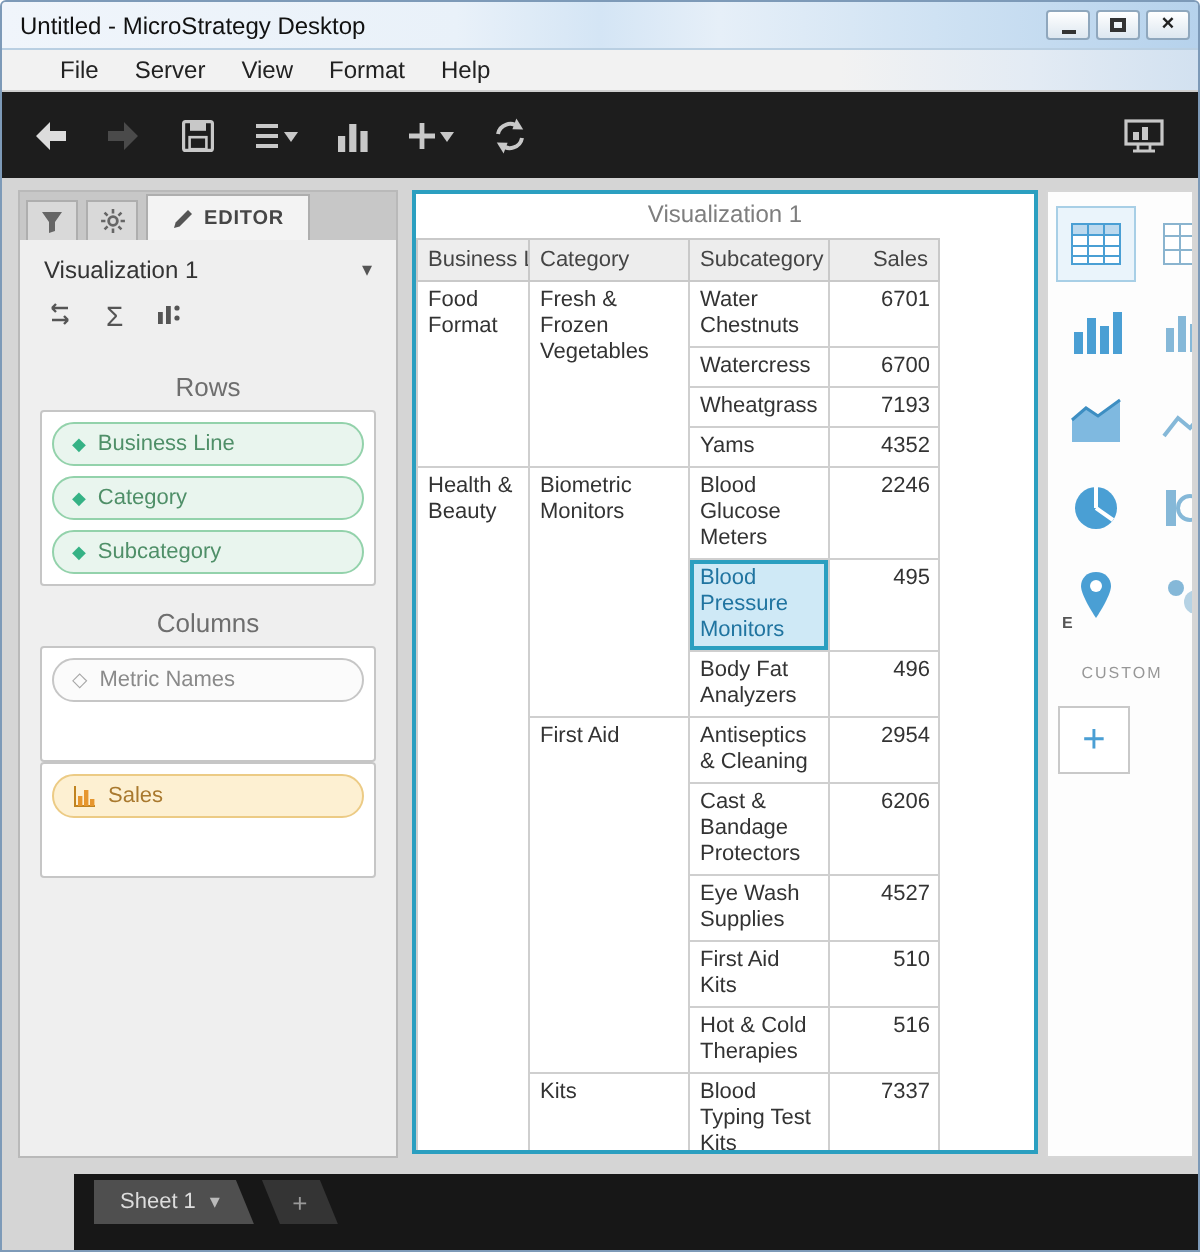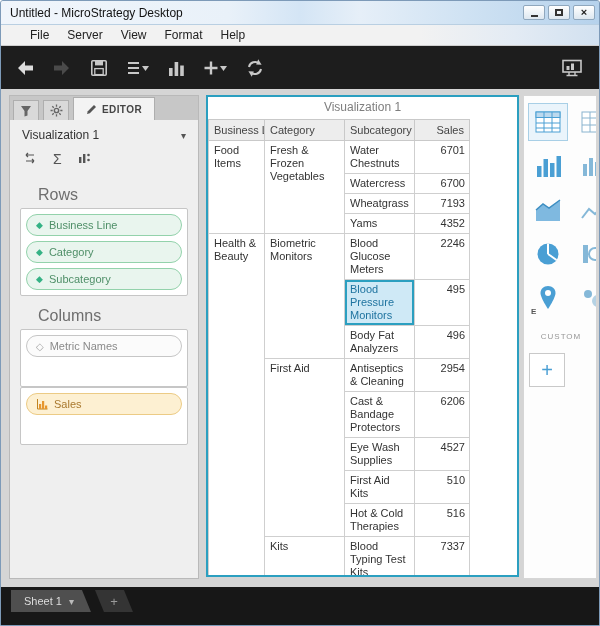--- a/index.html
+++ b/index.html
@@ -40,21 +40,21 @@
   .tabstrip { height:24px; background:#c7c7c7; display:flex; align-items:flex-end; padding-left:3px; gap:4px; }
   .mini-tab { width:26px; height:20px; background:#d9d9d9; border:1px solid #aeaeae; border-bottom:none;
     display:flex; align-items:center; justify-content:center; }
   .editor-tab { height:23px; background:#f3f3f3; border:1px solid #aeaeae; border-bottom:none;
     display:flex; align-items:center; gap:5px; padding:0 12px; font-size:10px; font-weight:bold;
     color:#464646; letter-spacing:.4px; }
   .viz-selector { height:30px; display:flex; align-items:center; padding:0 12px; font-size:12px; color:#333; }
   .caret { margin-left:auto; color:#555; font-size:10px; }
   .tools-row { display:flex; align-items:center; gap:16px; padding:0 13px 7px; color:#555; }
   .sigma { font-size:14px; color:#555; line-height:1; }
-  .section-label { margin:11px 28px 4px; font-size:16px; color:#6e6e6e; }
+  .section-label { margin:11px 10px 4px; font-size:13px; color:#6e6e6e;text-align:center; }
   .drop-box { margin:0 10px; background:#fff; border:1px solid #c6c6c6; border-radius:2px; padding:5px; }
   .columns-box, .metrics-box { min-height:58px; }
   .pill { height:22px; border-radius:11px; display:flex; align-items:center; gap:6px; padding:0 9px;
     font-size:11px; margin-bottom:5px; }
   .pill:last-child { margin-bottom:0; }
   .pill.green { background:#e9f5ee; border:1px solid #93d2ab; color:#4f8f68; }
   .pill.plain { background:#fbfbfb; border:1px solid #c6c6c6; color:#8a8a8a; }
   .pill.amber { background:#fdf0d2; border:1px solid #eccb85; color:#a9792e; }
   .diamond { color:#35b285; font-size:9px; }
   .odiamond { color:#a6a6a6; font-size:10px; }
@@ -79,21 +79,21 @@
   .gicon { width:38px; height:36px; display:flex; align-items:center; justify-content:center; position:relative; }
   .gicon.active { background:#eaf4fb; outline:1px solid #a8cfe6; }
   .esri-e { position:absolute; left:2px; bottom:0; font-size:8px; color:#555; font-weight:bold; }
   .gallery-col2 { position:absolute; left:57px; top:8px; display:flex; flex-direction:column; gap:8px; }
   .sliver { width:30px; height:36px; display:flex; align-items:center; }
   .custom-label { width:64px; text-align:center; font-size:8px; letter-spacing:1px; color:#979797; margin-top:8px; }
   .plus-box { width:36px; height:34px; border:1px solid #c9c9c9; background:#fff; color:#4a9fd4;
     font-size:20px; display:flex; align-items:center; justify-content:center; margin-top:4px; }
 
   
-  .sheetbar { flex:0 0 38px; background:#171717; display:flex; align-items:flex-start; padding:3px 0 0 10px; gap:4px; }
+  .sheetbar { flex:0 0 38px; background:#171717; display:flex; align-items:flex-start; padding:3px 0 0 10px; gap:4px;margin-left:36px; }
   .sheet-tab { height:22px; background:#4f4f4f; color:#ddd; font-size:11px; display:flex; align-items:center;
     gap:7px; padding:0 17px 0 13px; clip-path:polygon(0 0, calc(100% - 9px) 0, 100% 100%, 0 100%); }
   .sheet-tab .caret { margin-left:0; color:#bbb; }
   .add-tab { height:22px; width:38px; background:#343434; color:#9a9a9a; font-size:13px; display:flex;
     align-items:center; justify-content:center; clip-path:polygon(0 0, calc(100% - 9px) 0, 100% 100%, 9px 100%); }
 </style>
 </head>
 <body>
 
 <div class="window">
@@ -270,21 +270,21 @@
         <thead>
           <tr>
             <th>Business Line</th>
             <th>Category</th>
             <th>Subcategory</th>
             <th class="h-sales">Sales</th>
           </tr>
         </thead>
         <tbody>
           <tr>
-            <td rowspan="4">Food Items</td>
+            <td rowspan="4">Food Format</td>
             <td rowspan="4">Fresh &amp; Frozen Vegetables</td>
             <td>Water Chestnuts</td>
             <td class="sales">6701</td>
           </tr>
           <tr>
             <td>Watercress</td>
             <td class="sales">6700</td>
           </tr>
           <tr>
             <td>Wheatgrass</td>

